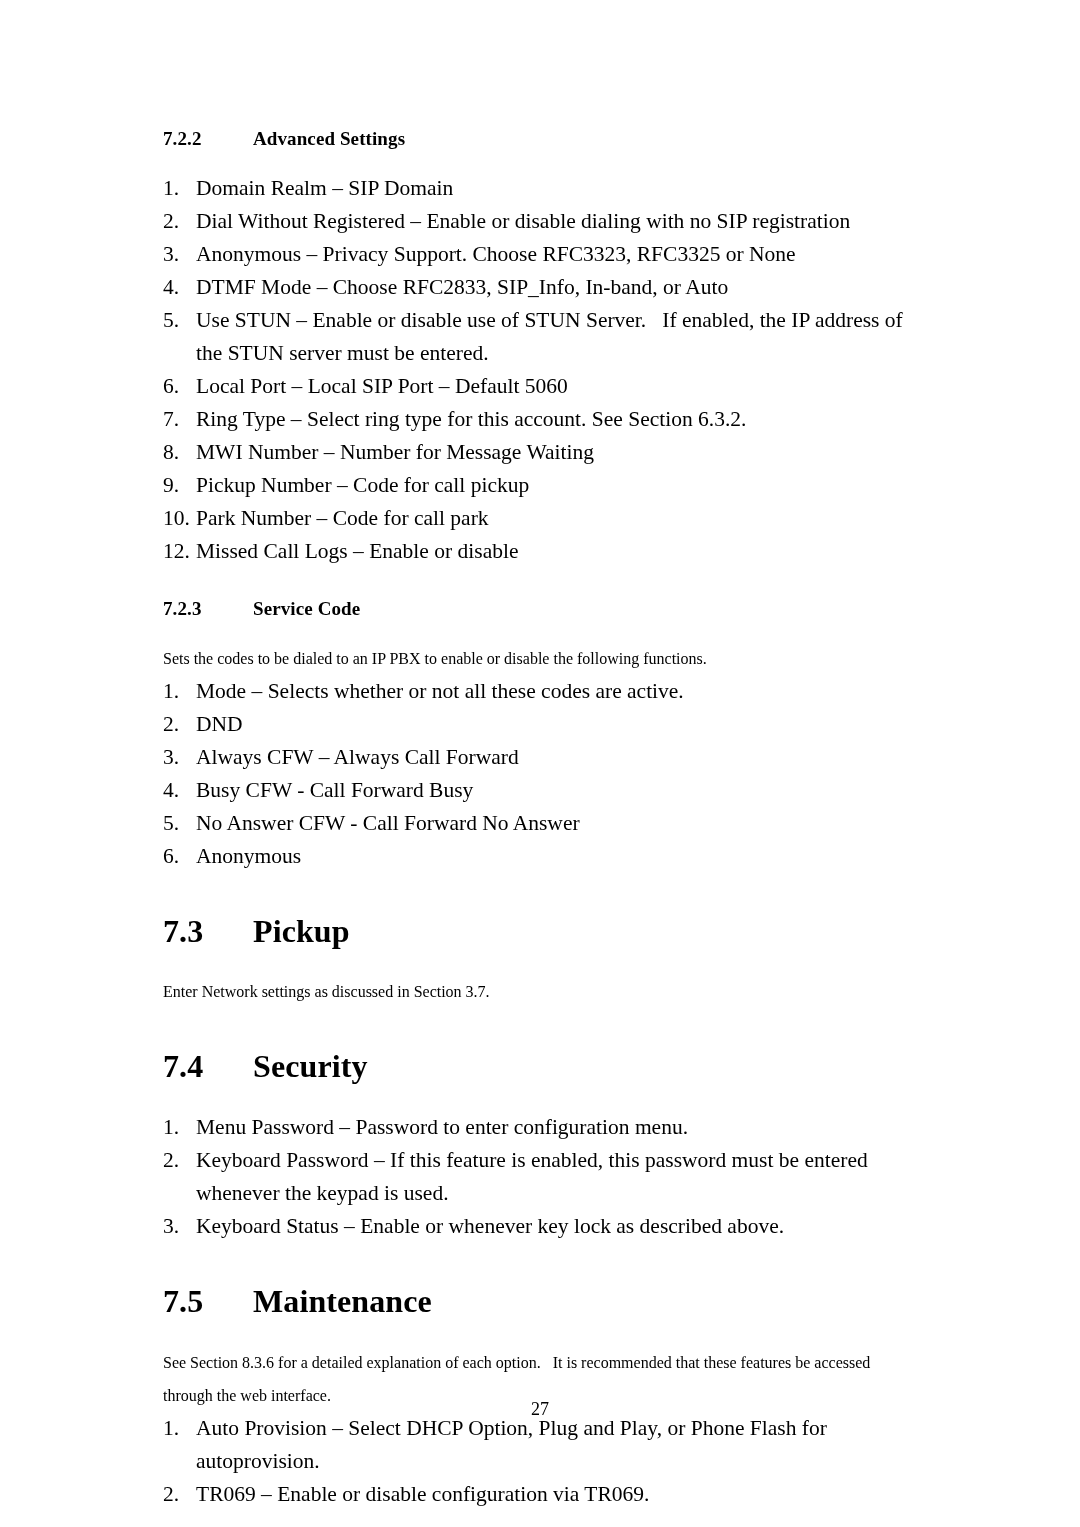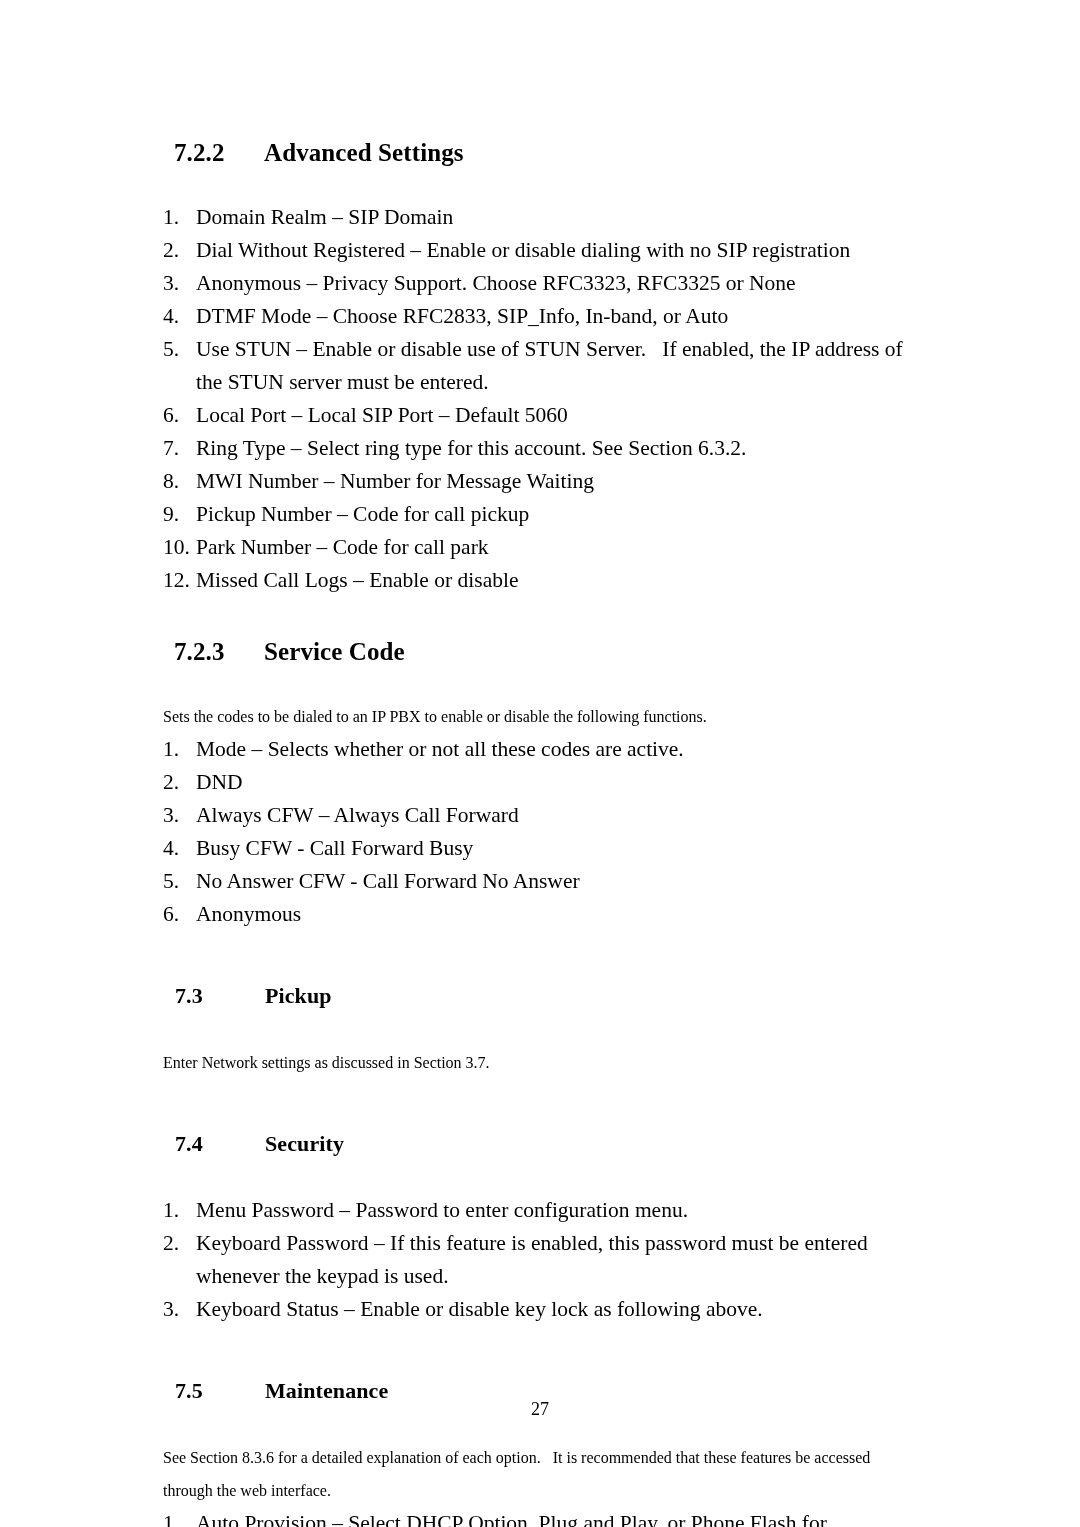--- a/index.html
+++ b/index.html
@@ -31,42 +31,42 @@
     position: absolute;
     left: 163px;
     top: 128px;
     width: 750px;
   }
 
   
   .h3 {
     display: flex;
     align-items: center;
-    font-size: 25px;
+    font-size: 19px;
     font-weight: bold;
     line-height: 1.15;
-    margin: 11px;
+    margin: 0;
     letter-spacing: 0.1px;
   }
   .h3 .num {
     width: 90px;
     flex: 0 0 90px;
     font-weight: bold;
   }
   .h3 .ttl {
     font-weight: bold;
   }
 
   .h2 {
     display: flex;
     align-items: flex-start;
-    font-size: 22px;
+    font-size: 32px;
     font-weight: bold;
     line-height: 1.15;
-    margin: 12px;
+    margin: 0;
     letter-spacing: 0.1px;
   }
   .h2 .num {
     width: 90px;
     flex: 0 0 90px;
     font-weight: bold;
   }
   .h2 .ttl {
     font-weight: bold;
   }
@@ -240,21 +240,21 @@
       <li>
           <span class="mark">1.</span>
           <span class="txt">Menu Password – Password to enter configuration menu.</span>
         </li>
       <li>
           <span class="mark">2.</span>
           <span class="txt">Keyboard Password – If this feature is enabled, this password must be entered whenever the keypad is used.</span>
         </li>
       <li>
           <span class="mark">3.</span>
-          <span class="txt">Keyboard Status – Enable or disable key lock as following above.</span>
+          <span class="txt">Keyboard Status – Enable or whenever key lock as described above.</span>
         </li>
     </ol>
 
     <div class="gap-before-h2"></div>
 
     <h2 class="h2">
       <span class="num">7.5</span>
       <span class="ttl">Maintenance</span>
     </h2>
     <div class="gap-after-h2"></div>

